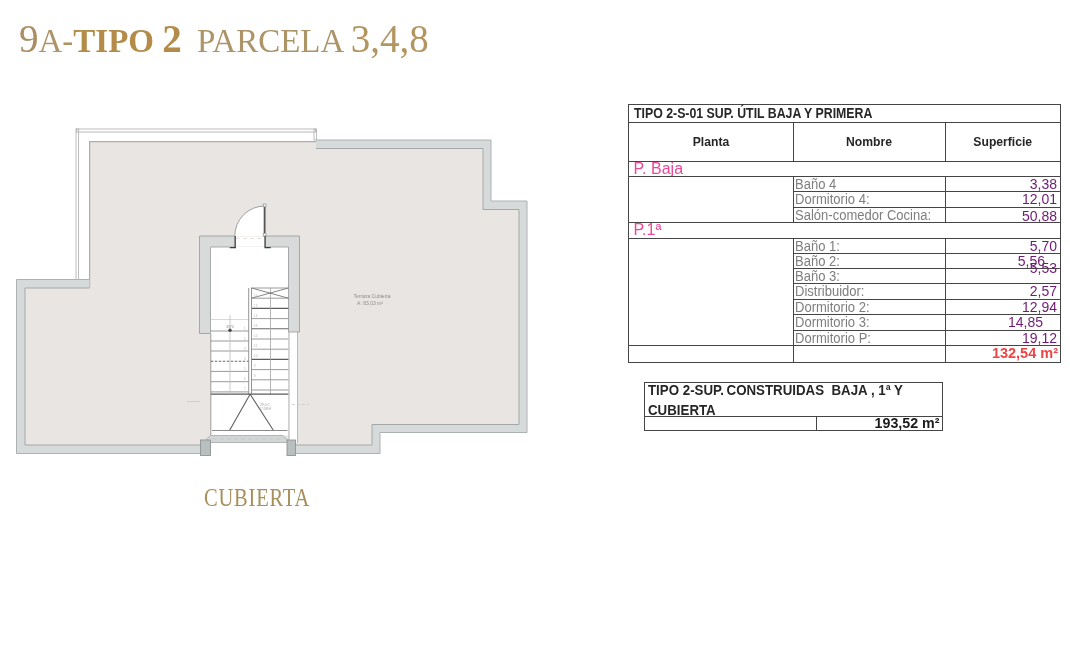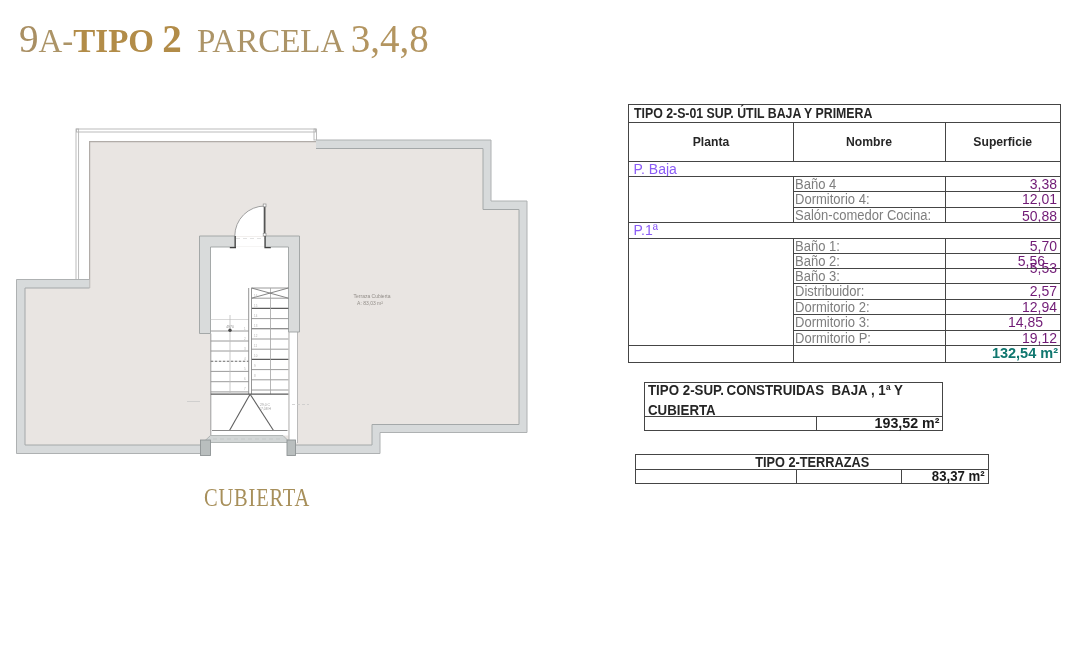--- a/index.html
+++ b/index.html
@@ -5,21 +5,21 @@
   html,body{margin:0;padding:0;background:#fff;}
   #page{position:relative;width:1070px;height:542px;background:#ffffff;overflow:hidden;
         font-family:"Liberation Sans", sans-serif;}
   .abs{position:absolute;}
   .hline{position:absolute;background:#454545;height:1px;}
   .vline{position:absolute;background:#454545;width:1px;}
   .cell{position:absolute;white-space:nowrap;}
   .nm{font-size:14px;color:#7e7e7e;transform:scaleX(.93);transform-origin:0 50%;}
   .vl{font-size:14px;color:#701a75;text-align:right;}
   .hd{font-size:13.5px;font-weight:bold;color:#262626;text-align:center;transform:scaleX(.9);}
-  .pl{font-size:14px;color:#8b5cf6;}
+  .pl{font-size:16px;color:#ec4899;}
 </style>
 </head>
 <body>
 <div id="page">
 
 <div class="abs" style="left:19px;top:19px;width:600px;font-family:'Liberation Serif',serif;line-height:1;white-space:nowrap;"><span style="font-size:39px;color:#a98f63;">9</span><span style="font-size:33px;color:#ac9467;">A-</span><b style="font-size:33px;color:#b28c48;">TIPO <span style="font-size:39px;">2</span></b><span style="font-size:33px;color:#ac9467;margin-left:7px;"> PARCELA </span><span style="font-size:39px;color:#b39560;">3,4,8</span></div>
 
 <svg class="abs" style="left:0;top:0" width="1070" height="650" viewBox="0 0 1070 650">
 
   <polygon points="89,142 316,142 316,149 483,149 483,209.5 519.5,209.5 519.5,424.5 372,424.5 372,445 25,445 25,288 89,288" fill="#e9e5e2"></polygon>
@@ -221,42 +221,33 @@
   <div class="hline" style="left:164px;top:209px;width:267.5px;"></div>
 
   <div class="cell nm" style="left:166.5px;top:209px;height:15.5px;line-height:16.5px;">Dormitorio 3:</div>
   <div class="cell vl" style="left:302px;top:209px;width:112.5px;height:15.5px;line-height:16.5px;">14,85</div>
   <div class="hline" style="left:164px;top:224.5px;width:267.5px;"></div>
 
   <div class="cell nm" style="left:166.5px;top:224.5px;height:15.3px;line-height:16.3px;">Dormitorio P:</div>
   <div class="cell vl" style="left:316px;top:224.5px;width:112.5px;height:15.3px;line-height:16.3px;">19,12</div>
   <div class="hline" style="left:0;top:239.8px;width:431.5px;"></div>
 
-  <div class="cell" style="left:316px;top:239.8px;width:113.5px;height:16.7px;line-height:17.7px;text-align:right;font-size:14.5px;font-weight:bold;color:#0f766e;">132,54 m²</div>
+  <div class="cell" style="left:316px;top:239.8px;width:113.5px;height:16.7px;line-height:17.7px;text-align:right;font-size:14.5px;font-weight:bold;color:#ef4444;">132,54 m²</div>
 
   <div class="vline" style="left:164px;top:17px;height:39px;"></div>
   <div class="vline" style="left:164px;top:71px;height:46px;"></div>
   <div class="vline" style="left:164px;top:132.5px;height:124px;"></div>
   <div class="vline" style="left:316px;top:17px;height:39px;"></div>
   <div class="vline" style="left:316px;top:71px;height:46px;"></div>
   <div class="vline" style="left:316px;top:132.5px;height:124px;"></div>
 </div>
 
 <div class="abs" style="left:644px;top:381.8px;width:296.5px;height:47.4px;border:1px solid #454545;">
 
   <div class="cell" style="left:3px;top:-1.5px;font-size:14px;font-weight:bold;color:#262626;line-height:19.4px;transform:scaleX(.95);transform-origin:0 0;">TIPO 2-SUP. CONSTRUIDAS&nbsp; BAJA , 1ª Y<br>CUBIERTA</div>
   <div class="hline" style="left:0;top:33.6px;width:296.5px;"></div>
 
   <div class="vline" style="left:170.5px;top:33.6px;height:13.8px;"></div>
   <div class="cell" style="left:170.5px;top:32.2px;width:123.5px;height:15.2px;line-height:15.2px;text-align:right;font-size:15px;font-weight:bold;color:#1c1c1c;transform:scaleX(.95);transform-origin:100% 50%;">193,52 m²</div>
 </div>
 
-<div class="abs" style="left:634.7px;top:454.1px;width:352.3px;height:27.6px;border:1px solid #454545;">
-
-  <div class="cell" style="left:0;top:0;width:352.3px;height:13.9px;line-height:14.4px;text-align:center;font-size:14px;font-weight:bold;color:#262626;transform:scaleX(.91);">TIPO 2-TERRAZAS</div>
-  <div class="hline" style="left:0;top:13.9px;width:352.3px;"></div>
-
-  <div class="vline" style="left:160.5px;top:13.9px;height:13.7px;"></div>
-  <div class="vline" style="left:265.6px;top:13.9px;height:13.7px;"></div>
-  <div class="cell" style="left:265.6px;top:12.6px;width:83.7px;height:15px;line-height:15px;text-align:right;font-size:15px;font-weight:bold;color:#1c1c1c;transform:scaleX(.88);transform-origin:100% 50%;">83,37 m²</div>
+
 </div>
 
-</div>
-
 </body></html>

